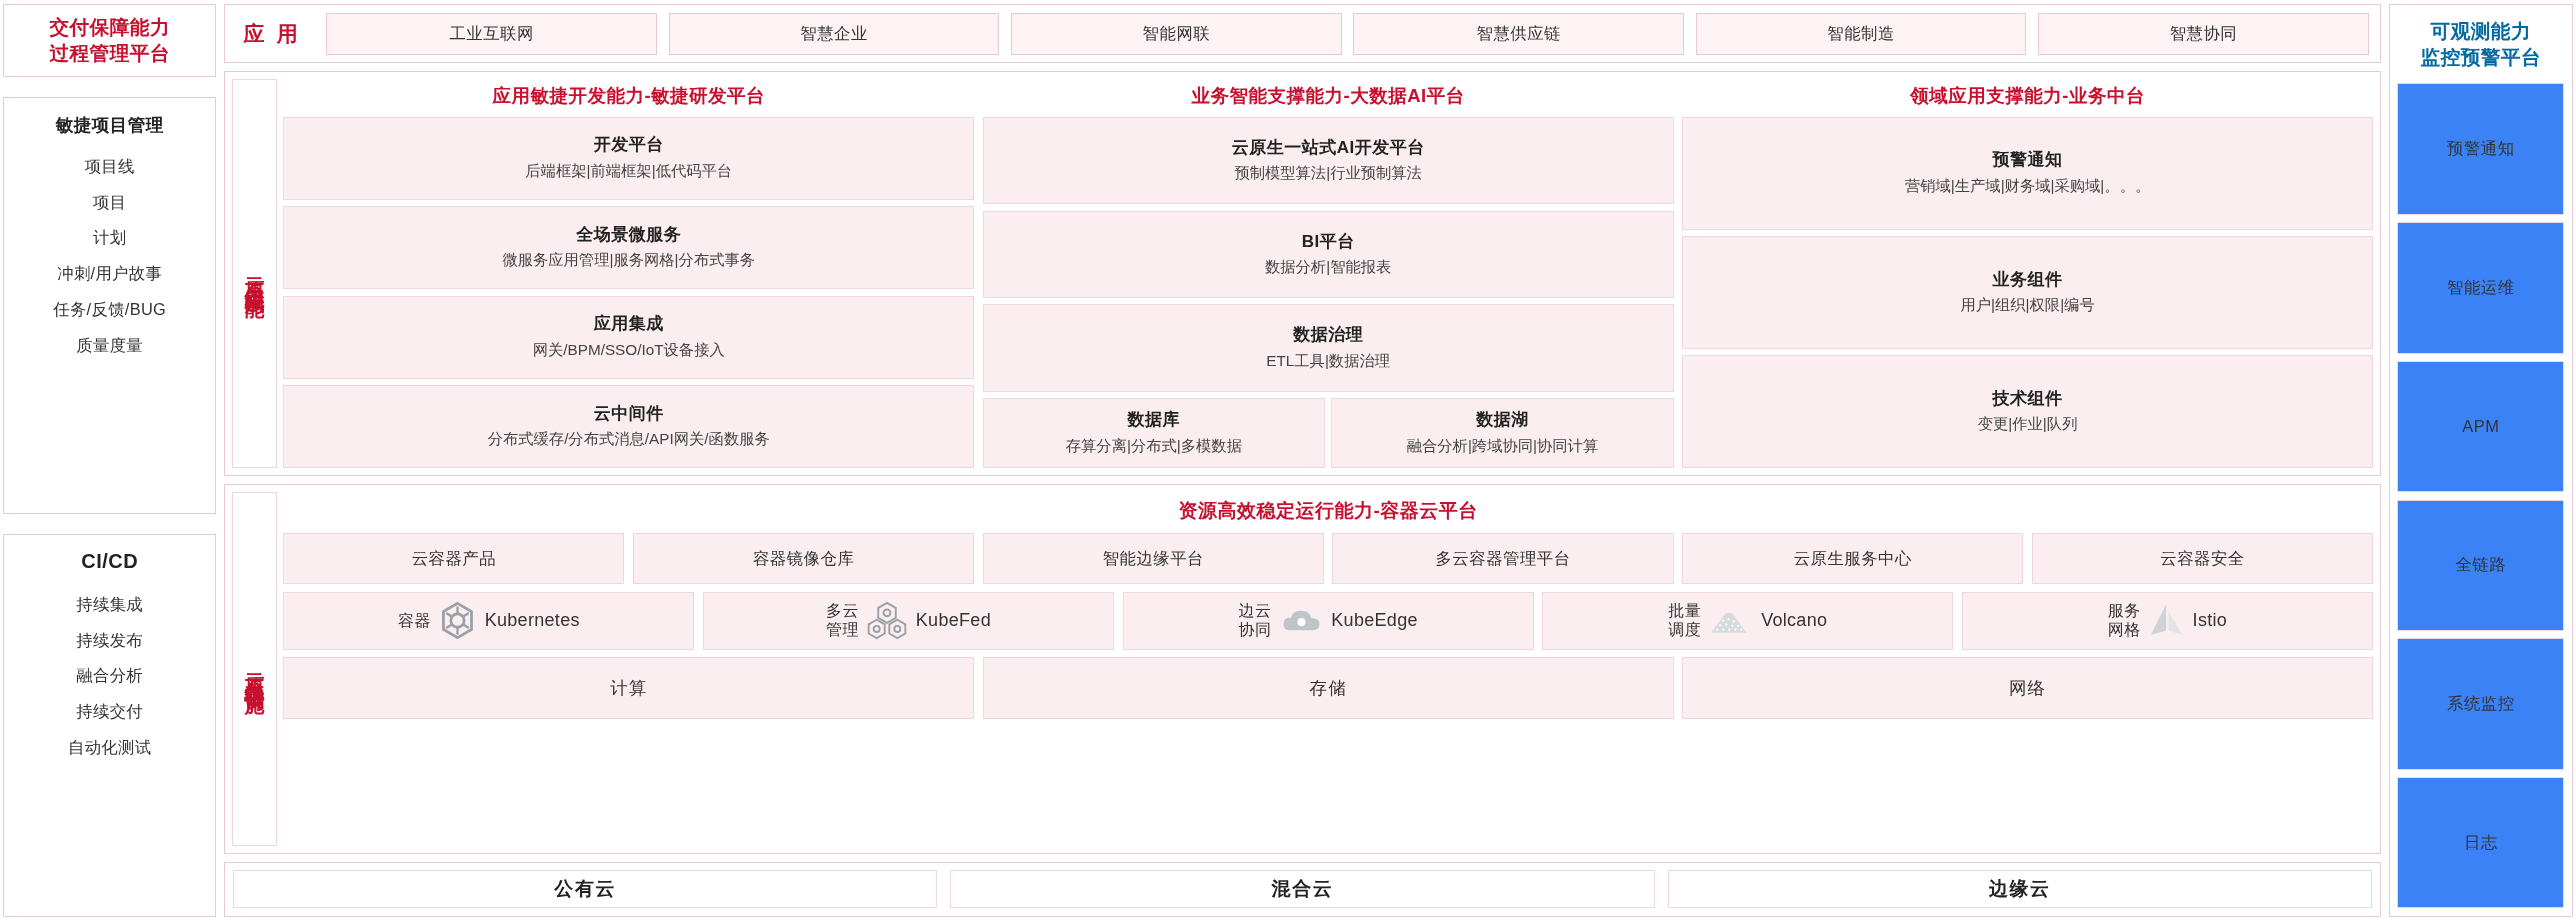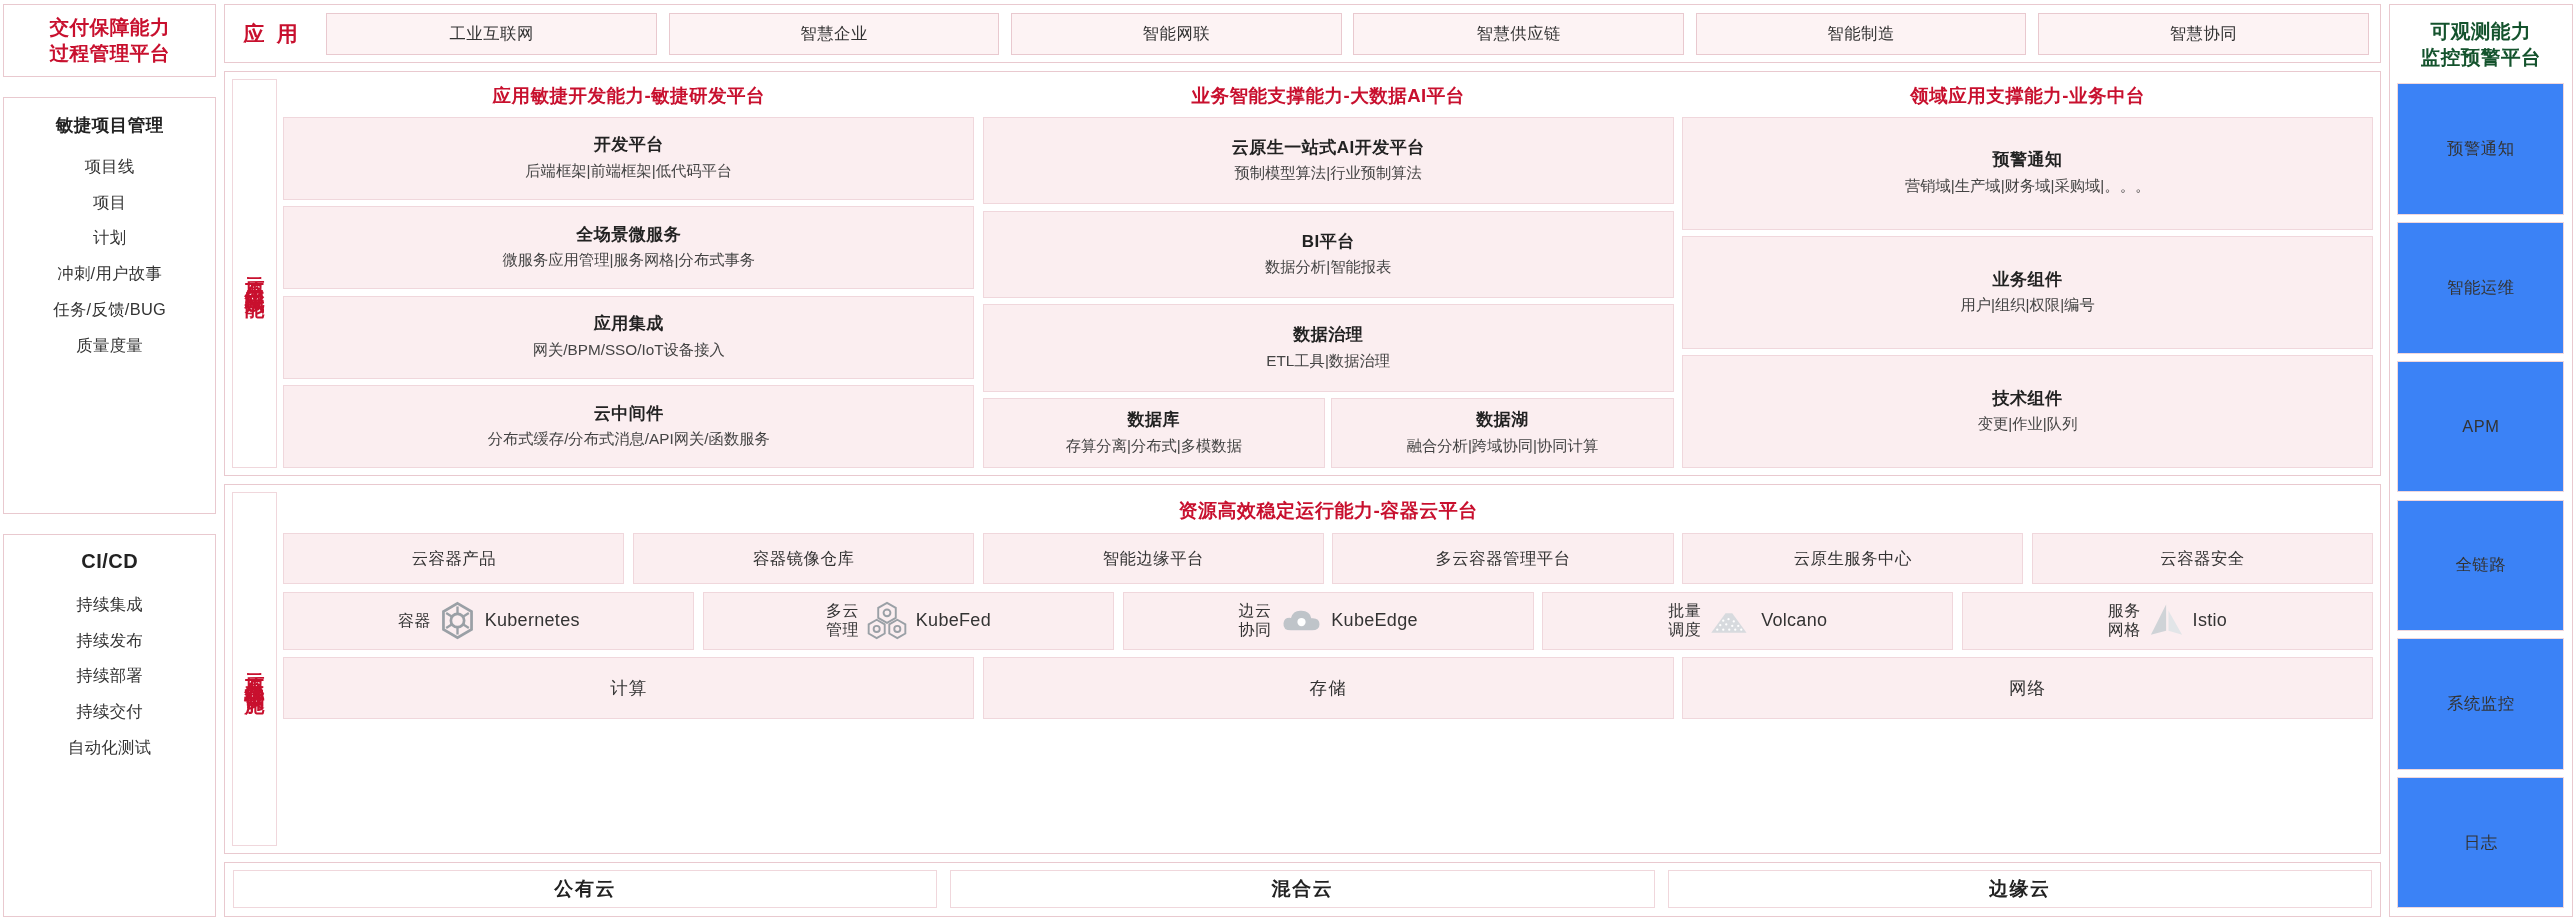--- a/index.html
+++ b/index.html
@@ -260,21 +260,21 @@
   .right-col {
     width: 184px;
     flex: 0 0 184px;
     border: 1.6px solid #e9c9cf;
     display: flex;
     flex-direction: column;
     padding: 5.3px 7.4px 7.4px;
     gap: 7.4px;
   }
   .right-title {
-    color: #14532d;
+    color: #0369a1;
     font-weight: bold;
     font-size: 19.6px;
     text-align: center;
     line-height: 1.35;
     padding: 7.4px 0 5.3px;
     letter-spacing: 0.5px;
   }
   .right-chip {
     border: 1.1px solid #f0d7dc;
     background: #3b82f6;
@@ -306,21 +306,21 @@
       <div class="left-item">计划</div>
       <div class="left-item">冲刺/用户故事</div>
       <div class="left-item">任务/反馈/BUG</div>
       <div class="left-item">质量度量</div>
     </div>
 
     <div class="left-card grow">
       <div class="left-card-head big">CI/CD</div>
       <div class="left-item">持续集成</div>
       <div class="left-item">持续发布</div>
-      <div class="left-item">持续部署</div>
+      <div class="left-item">融合分析</div>
       <div class="left-item">持续交付</div>
       <div class="left-item">自动化测试</div>
     </div>
   </div>
 
   <div class="mid-col">
 
     <div class="app-row">
       <div class="app-row-title">应 用</div>
       <div class="app-chip">工业互联网</div>

